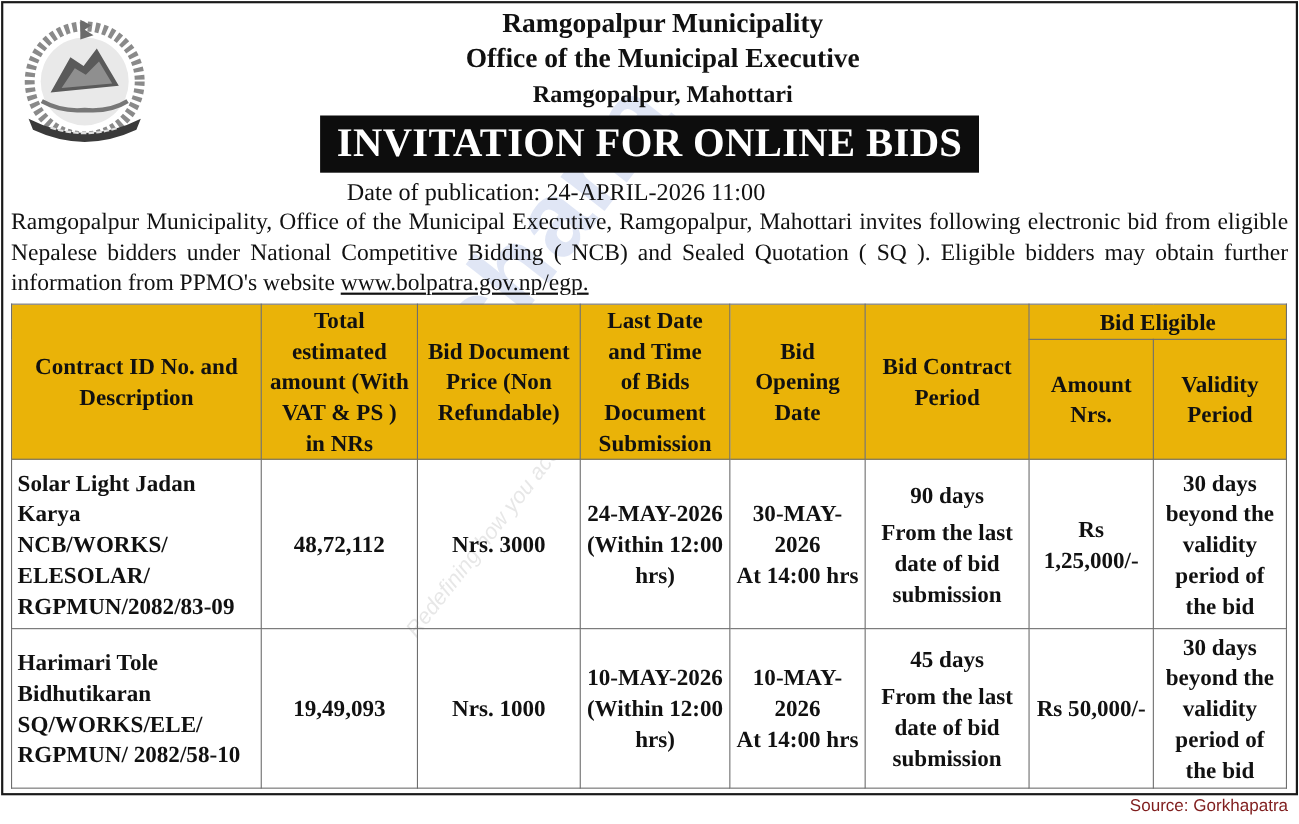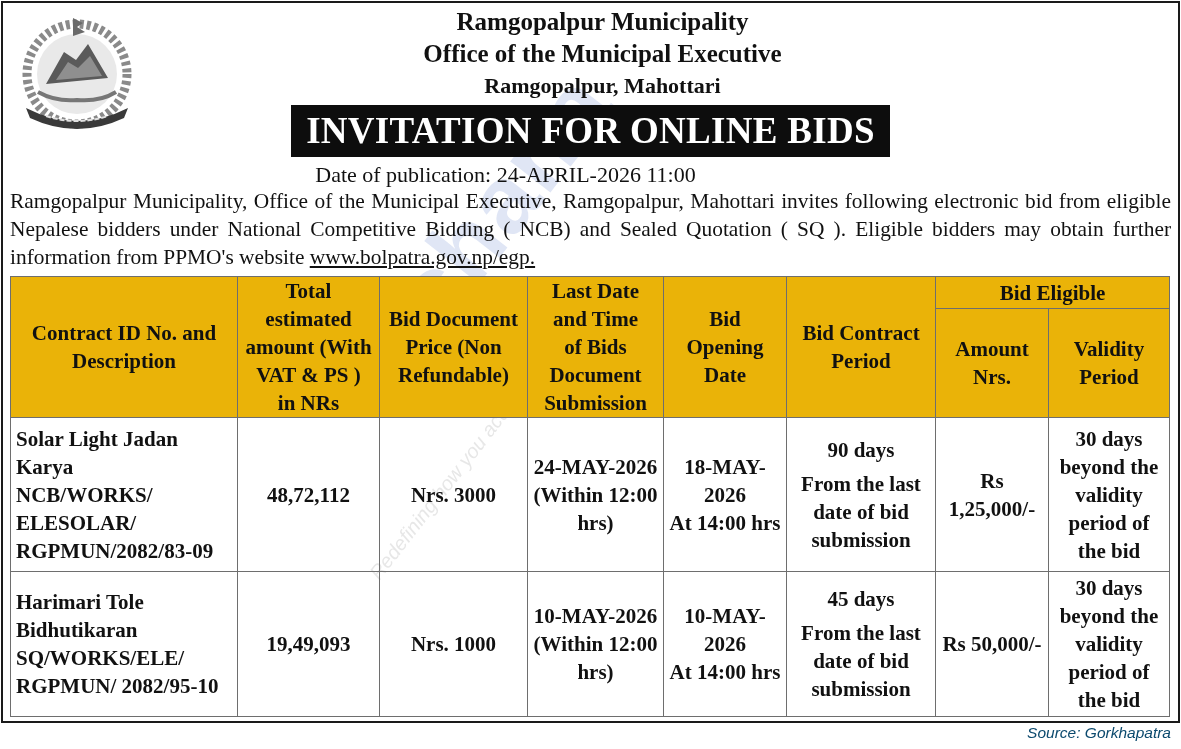--- a/index.html
+++ b/index.html
@@ -28,21 +28,21 @@
   table.bids { position: absolute; left: 10px; top: 276px; width: 1159px; border-collapse: collapse;
                font-weight: bold; font-size: 21px; table-layout: fixed; }
   table.bids th, table.bids td { border: 1.5px solid #6e6e6e; text-align: center; vertical-align: middle;
                                  padding: 0 3px; line-height: 28px; }
   table.bids thead th { background: #eab308; }
   table.bids td.desc { text-align: left; padding-left: 5px; }
   .desc-line { display: block; }
   .cell-line { display: block; }
 
   .source { position: absolute; right: 10px; top: 724px; font-family: "Liberation Sans", "DejaVu Sans", sans-serif;
-            font-style: italic; font-size: 15.5px; color: #0c4a6e; }
+            font-size: 15.5px; color: #7f1d1d; }
 
   
   .wm { position: absolute; pointer-events: none; }
   .wm-text { position: absolute; left: 300px; top: 370px; transform: rotate(-52deg); transform-origin: left top;
              font-family: "Liberation Sans", "DejaVu Sans", sans-serif; font-weight: bold; font-size: 96px;
              color: rgba(60, 100, 190, 0.16); letter-spacing: 2px; white-space: nowrap; }
   .wm-sub { position: absolute; left: 365px; top: 570px; transform: rotate(-52deg); transform-origin: left top;
             font-family: "Liberation Sans", "DejaVu Sans", sans-serif; font-style: italic; font-size: 20px;
             color: rgba(120, 120, 120, 0.18); white-space: nowrap; }
 </style>
@@ -140,21 +140,21 @@
         <span class="desc-line">RGPMUN/2082/83-09</span>
       </td>
       <td>48,72,112</td>
       <td>Nrs. 3000</td>
       <td>
         <span class="cell-line">24-MAY-2026</span>
         <span class="cell-line">(Within 12:00</span>
         <span class="cell-line">hrs)</span>
       </td>
       <td>
-        <span class="cell-line">18-MAY-</span>
+        <span class="cell-line">30-MAY-</span>
         <span class="cell-line">2026</span>
         <span class="cell-line">At 14:00 hrs</span>
       </td>
       <td>
         <span class="cell-line" style="margin-bottom:6px">90 days</span>
         <span class="cell-line">From the last</span>
         <span class="cell-line">date of bid</span>
         <span class="cell-line">submission</span>
       </td>
       <td>
@@ -167,21 +167,21 @@
         <span class="cell-line">validity</span>
         <span class="cell-line">period of</span>
         <span class="cell-line">the bid</span>
       </td>
     </tr>
     <tr style="height:145px">
       <td class="desc">
         <span class="desc-line">Harimari Tole</span>
         <span class="desc-line">Bidhutikaran</span>
         <span class="desc-line">SQ/WORKS/ELE/</span>
-        <span class="desc-line">RGPMUN/ 2082/95-10</span>
+        <span class="desc-line">RGPMUN/ 2082/58-10</span>
       </td>
       <td>19,49,093</td>
       <td>Nrs. 1000</td>
       <td>
         <span class="cell-line">10-MAY-2026</span>
         <span class="cell-line">(Within 12:00</span>
         <span class="cell-line">hrs)</span>
       </td>
       <td>
         <span class="cell-line">10-MAY-</span>

